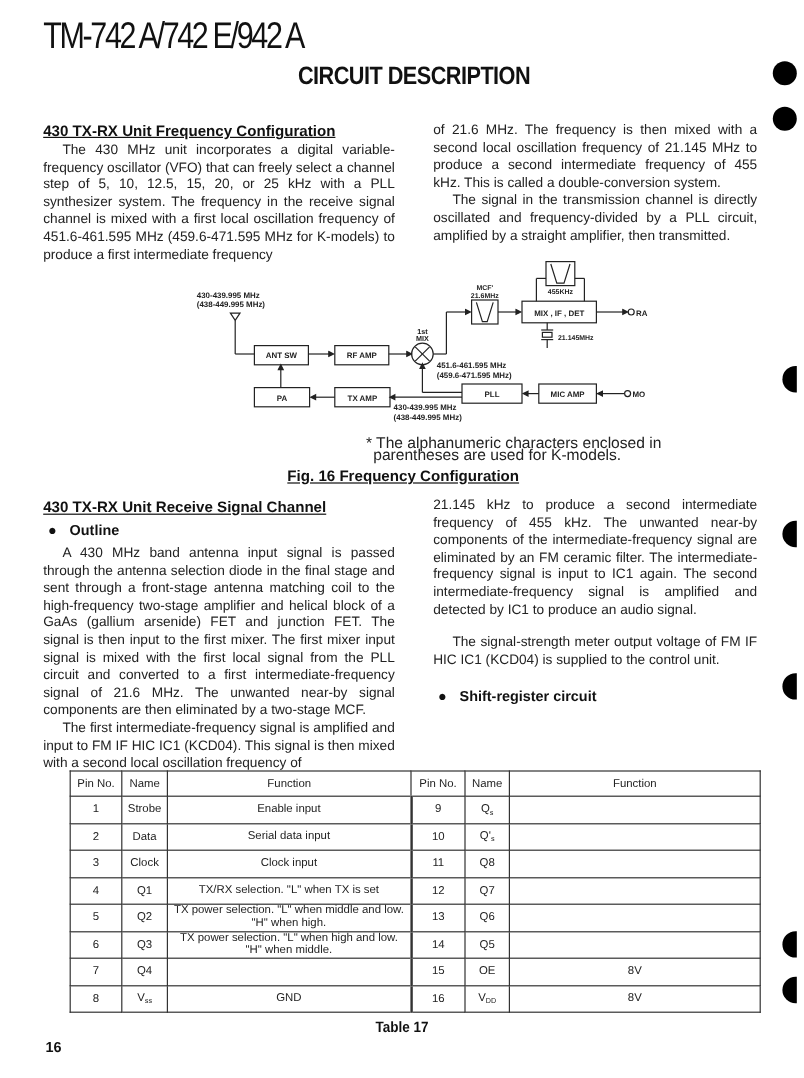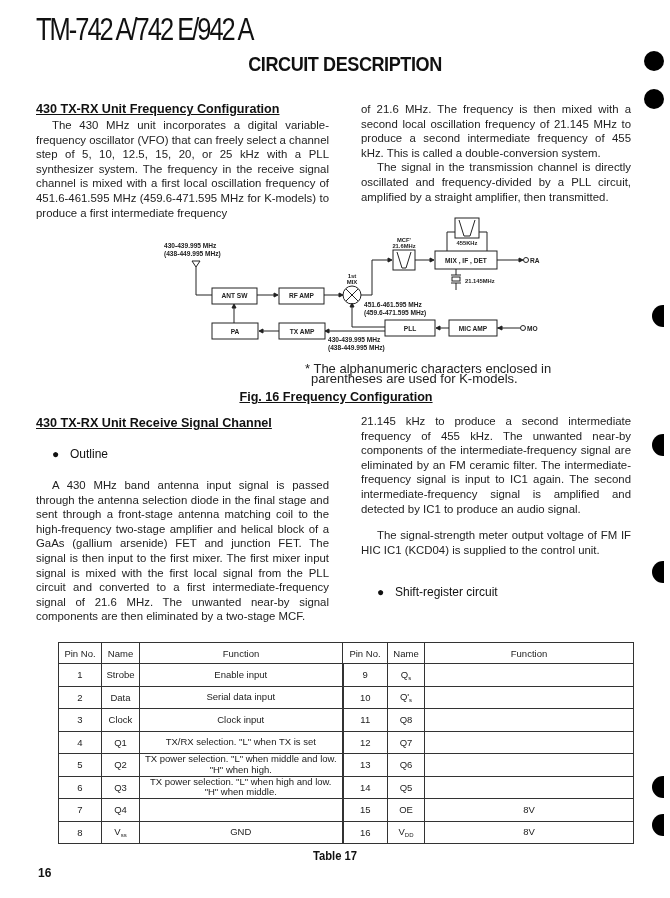--- a/index.html
+++ b/index.html
@@ -15,21 +15,21 @@
     font-weight: normal; color: #111;
   }
   .section-title {
     position: absolute; left: 0; width: 670px; top: 52px; text-align: center;
     font-size: 21px; font-weight: bold; letter-spacing: -0.5px;
     transform: scaleX(0.86); transform-origin: 345px 0;
     padding-left: 20px; box-sizing: border-box; color: #111;
   }
   .col { position: absolute; font-size: 11.4px; line-height: 14.6px; color: #222; text-align: justify; }
   .col h3 { margin: 0 0 1px 0; font-size: 12.6px; font-weight: bold; color: #111; line-height: 16px; text-decoration: underline; }
-  .col h4 { margin: 16px; font-size: 12px; font-weight: normal; color: #111; line-height: 15px; }
+  .col h4 { margin: 4px; font-size: 12px; font-weight: bold; color: #111; line-height: 15px; }
   .col h4 .bullet { display: inline-block; width: 18px; }
   .col p { margin: 0; }
   .col p.indent { text-indent: 16px; }
   .gap { height: 12px; }
 
   .diagram { position: absolute; left: 150px; top: 210px; width: 420px; height: 150px; }
   .diagram svg text { font-family: "Liberation Sans", sans-serif; fill: #222; }
 
   .footnote { position: absolute; left: 305px; top: 364px; font-size: 13px; line-height: 10px; color: #222; }
   .fig-caption { position: absolute; left: 0; width: 670px; top: 390px; text-align: center; font-size: 12.6px; font-weight: bold; color: #111; padding-left: 2px; box-sizing: border-box; text-decoration: underline; }
@@ -170,20 +170,21 @@
 <div class="footnote">
   <div>* The alphanumeric characters enclosed in</div>
   <div style="padding-left:6px;">parentheses are used for K-models.</div>
 </div>
 <div class="fig-caption">Fig. 16  Frequency Configuration</div>
 
 <div class="col" style="left:36px; top:415px; width:293px;">
   <h3>430 TX-RX Unit Receive Signal Channel</h3>
   <h4><span class="bullet">●</span><span>Outline</span></h4>
   <p class="indent">A 430 MHz band antenna input signal is passed through the antenna selection diode in the final stage and sent through a front-stage antenna matching coil to the high-frequency two-stage amplifier and helical block of a GaAs (gallium arsenide) FET and junction FET.  The signal is then input to the first mixer.  The first mixer input signal is mixed with the first local signal from the PLL circuit and converted to a first intermediate-frequency signal of 21.6 MHz.  The unwanted near-by signal components are then eliminated by a two-stage MCF.</p>
+  <p class="indent">The first intermediate-frequency signal is amplified and input to FM IF HIC IC1 (KCD04).  This signal is then mixed with a second local oscillation frequency of</p>
 </div>
 
 <div class="col" style="left:361px; top:414px; width:270px;">
   <p>21.145 kHz to produce a second intermediate frequency of 455 kHz.  The unwanted near-by components of the intermediate-frequency signal are eliminated by an FM ceramic filter.  The intermediate-frequency signal is input to IC1 again.  The second intermediate-frequency signal is amplified and detected by IC1 to produce an audio signal.</p>
   <div class="gap"></div>
   <p class="indent">The signal-strength meter output voltage of FM IF HIC IC1 (KCD04) is supplied to the control unit.</p>
   <div class="gap"></div>
   <h4><span class="bullet">●</span><span>Shift-register circuit</span></h4>
 </div>
 

